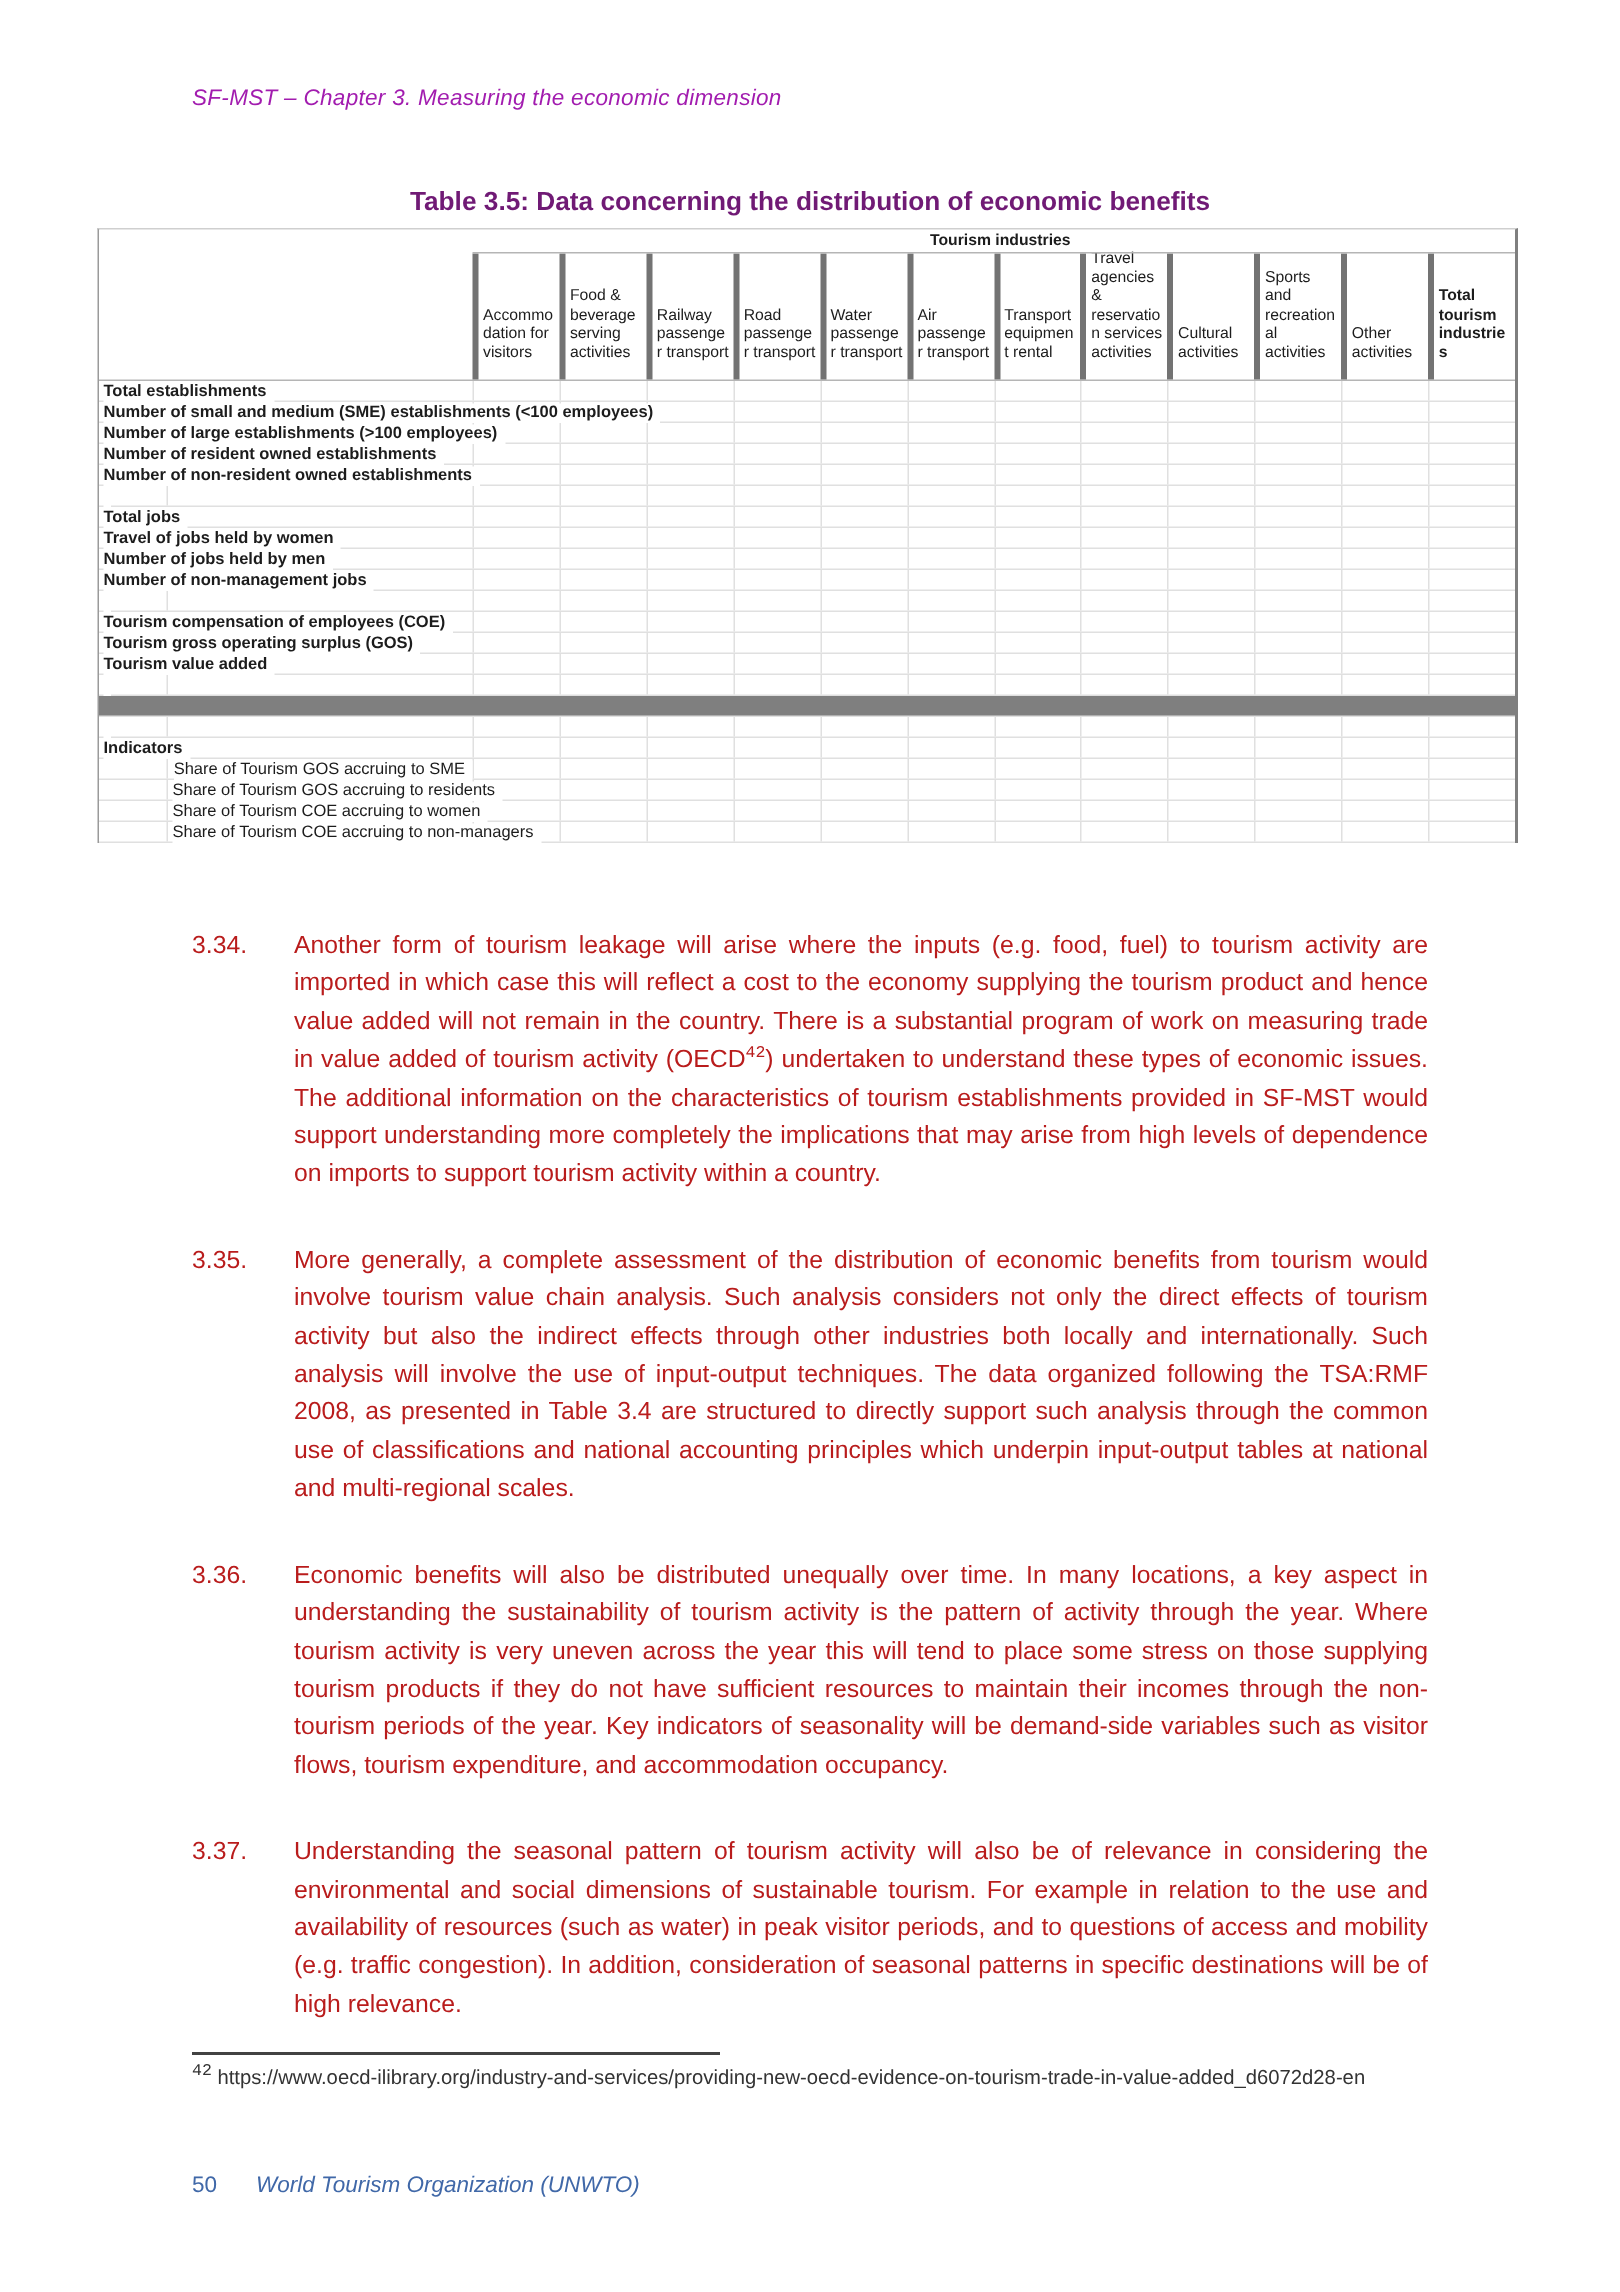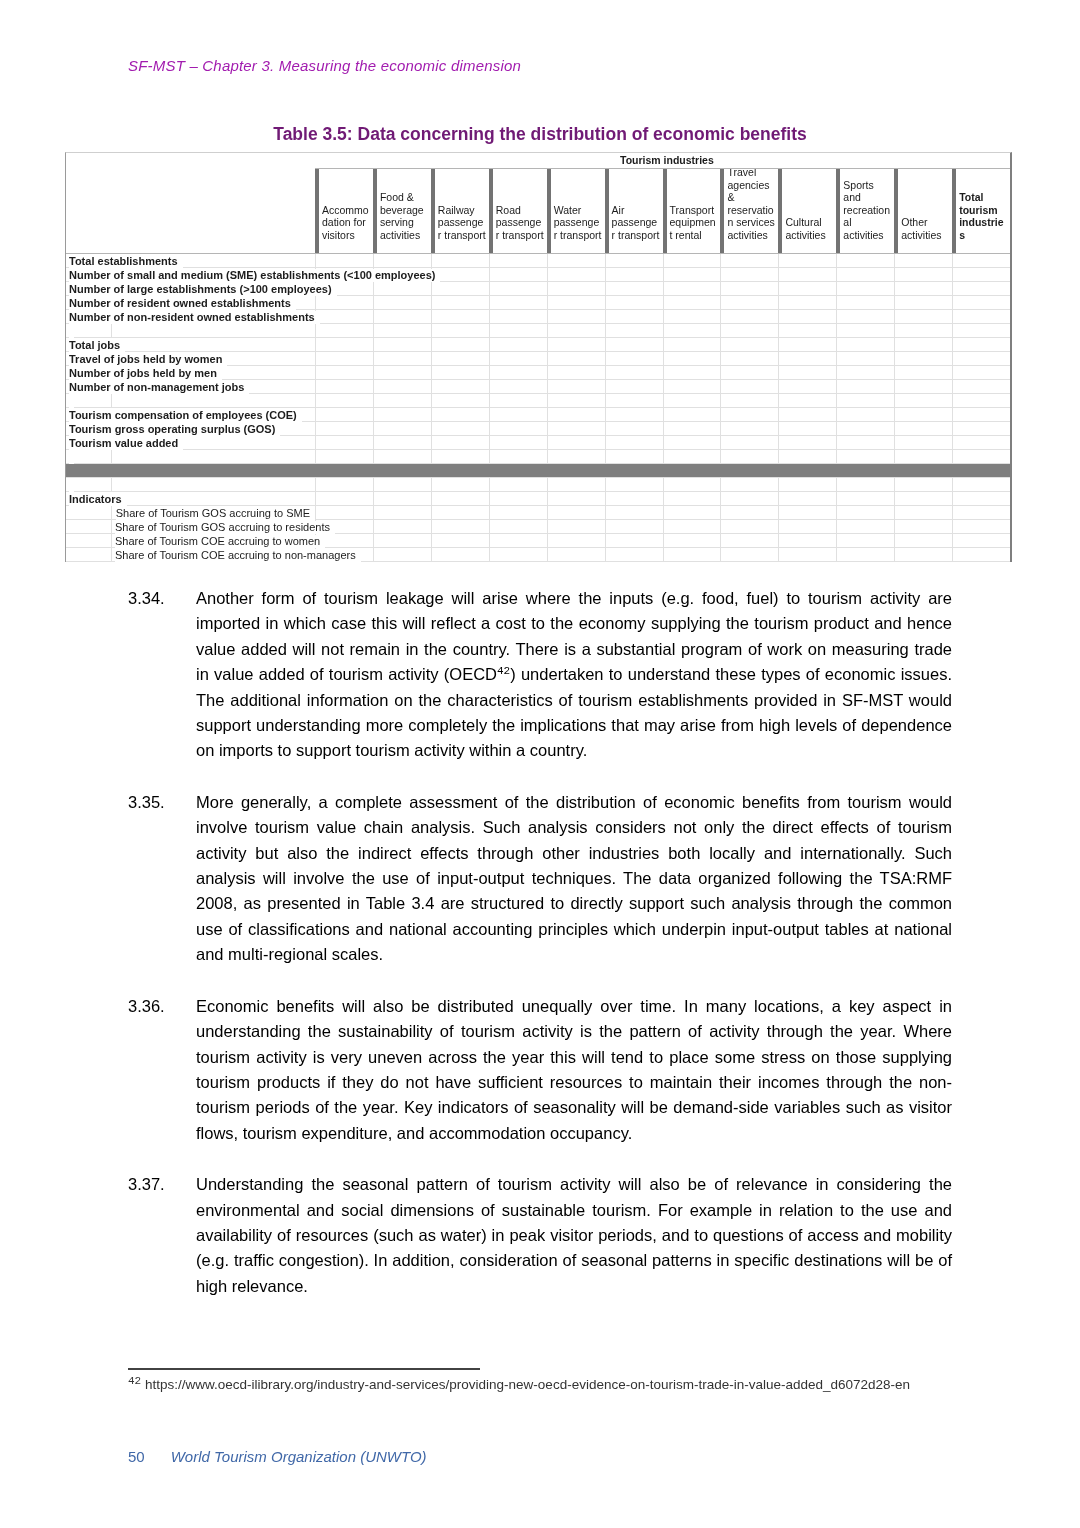--- a/index.html
+++ b/index.html
@@ -50,21 +50,21 @@
   .tr.indicator .label { font-weight:normal; padding-left:49px;text-align:right; }
   .tr.indicator::before, .tr.blank::before {
     content:""; position:absolute; left:45px; top:0; bottom:0; width:1px; background:#e0e0e0; z-index:1;
   }
   .tr.band { background:#7f7f7f; }
 
   
   .paras { position:absolute; left:128px; top:586px; width:824px; }
   .para {
     position:relative; padding-left:68px; margin-bottom:26px;
-    text-align:justify; font-size:16.5px; line-height:25.4px; color:#000000;
+    text-align:justify; font-size:16.5px; line-height:25.4px; color:#b91c1c;margin-top:32px;
   }
   .para .num { position:absolute; left:0; top:0; }
   .para sup, .fnote sup { font-size:11px; vertical-align:super; line-height:0;font-family:Liberation Mono, monospace; }
 
   
   .fnote-sep { position:absolute; left:128px; top:1368px; width:352px; border-top:2px solid #424242; }
   .fnote { position:absolute; left:128px; top:1377px; width:840px; font-size:13.5px; color:#333; }
 
   
   .doc-footer { position:absolute; left:128px; top:1448px; font-size:15px; color:#4068a8; }

